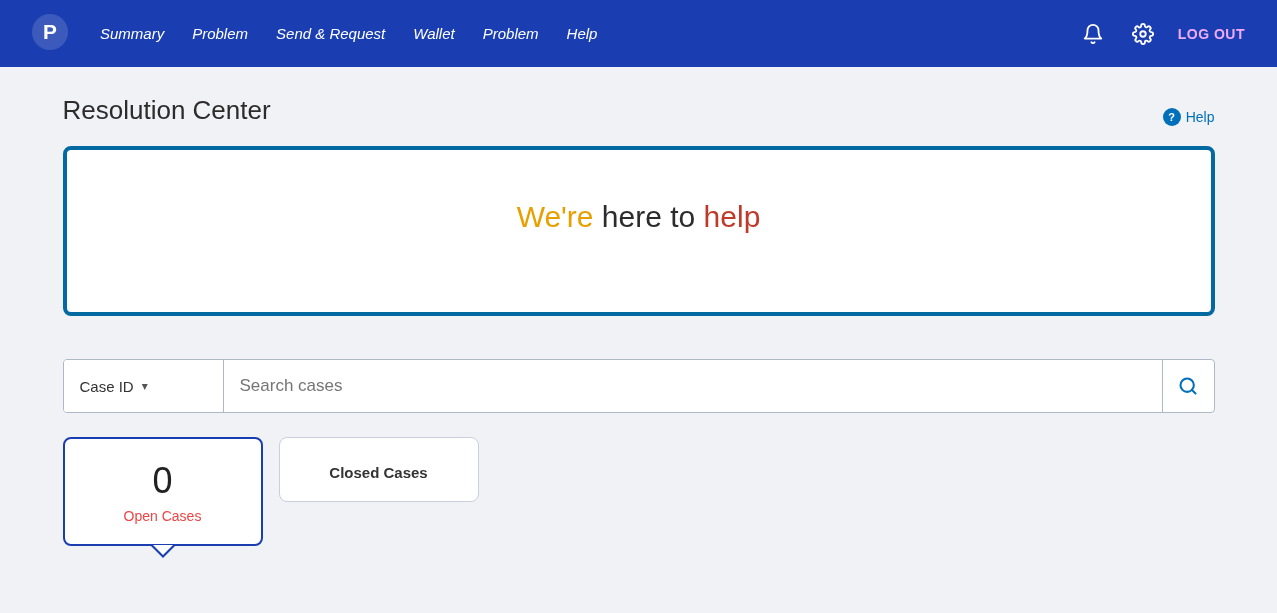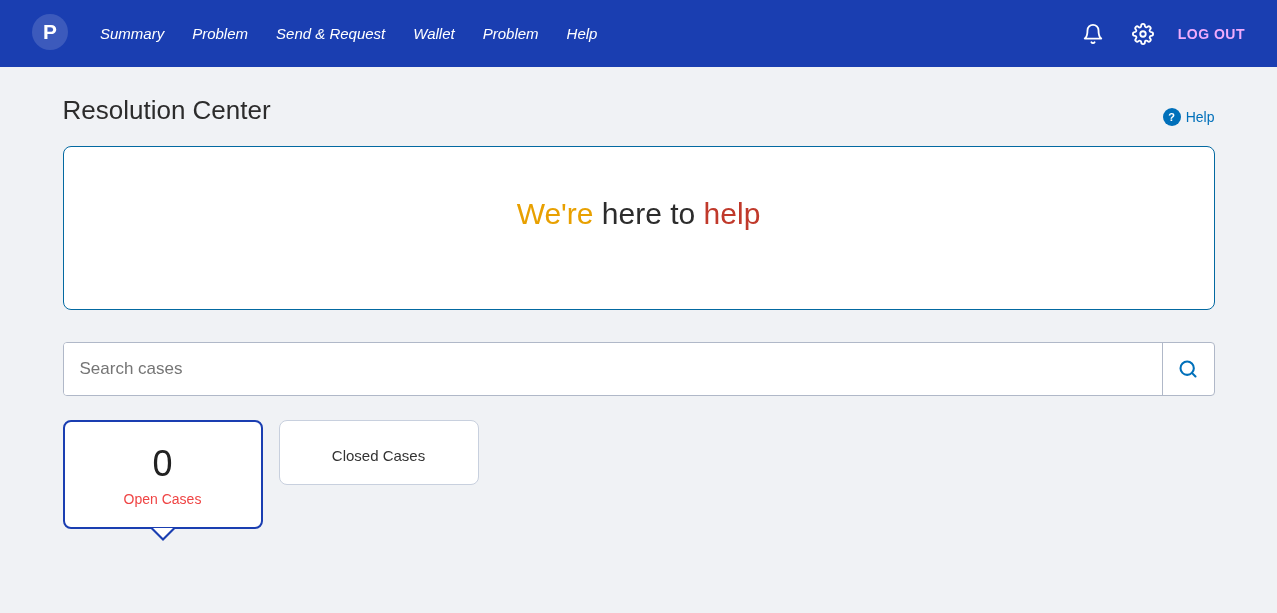--- a/index.html
+++ b/index.html
@@ -90,24 +90,24 @@
       display: flex;
       align-items: center;
       justify-content: center;
       font-weight: bold;
     }
 
     
     .hero-card {
       background: #fff;
       border-radius: 8px;
-      border: 1px solid #0369a1;
+      border: 4px solid #0369a1;
       padding: 50px 40px;
       text-align: center;
-      margin-bottom: 32px;
+      margin-bottom: 43px;
     }
     .hero-title {
       font-size: 30px;
       font-weight: 300;
       margin-bottom: 28px;
       color: #333;
     }
 
     .report-btn {
       background: #1a3eb1;
@@ -231,20 +231,21 @@
       margin-top: 6px;
     }
     .case-tab-closed {
       background: #fff;
       border: 1.5px solid #c8d0de;
       border-radius: 8px;
       width: 200px;
       padding: 20px 16px;
       text-align: center;
       cursor: pointer;
+      font-weight: bold;
     }
     .case-tab-closed .case-label {
       font-size: 15px;
       color: #333;
     }
   </style>
 </head>
 <body>
 
 <nav>
@@ -292,20 +293,24 @@
     </a>
   </div>
 
   <div class="hero-card">
     <div class="hero-title">
       <span style="color:#e8a000;">We're</span><span style="color:#2c2c2c;"> here to </span><span style="color:#c0392b;">help</span>
     </div>
   </div>
 
   <div class="search-bar">
+    <button class="search-dropdown">
+      <span>Case ID</span>
+      <span class="search-dropdown-arrow">▾</span>
+    </button>
     <input class="search-input" type="text" placeholder="Search cases" style="">
     <button class="search-btn">
       <svg width="20" height="20" viewBox="0 0 24 24" fill="none" stroke="#0070ba" stroke-width="2.5" stroke-linecap="round" stroke-linejoin="round">
         <circle cx="11" cy="11" r="8"></circle>
         <line x1="21" y1="21" x2="16.65" y2="16.65"></line>
       </svg>
     </button>
   </div>
 
   <div class="cases-row">

